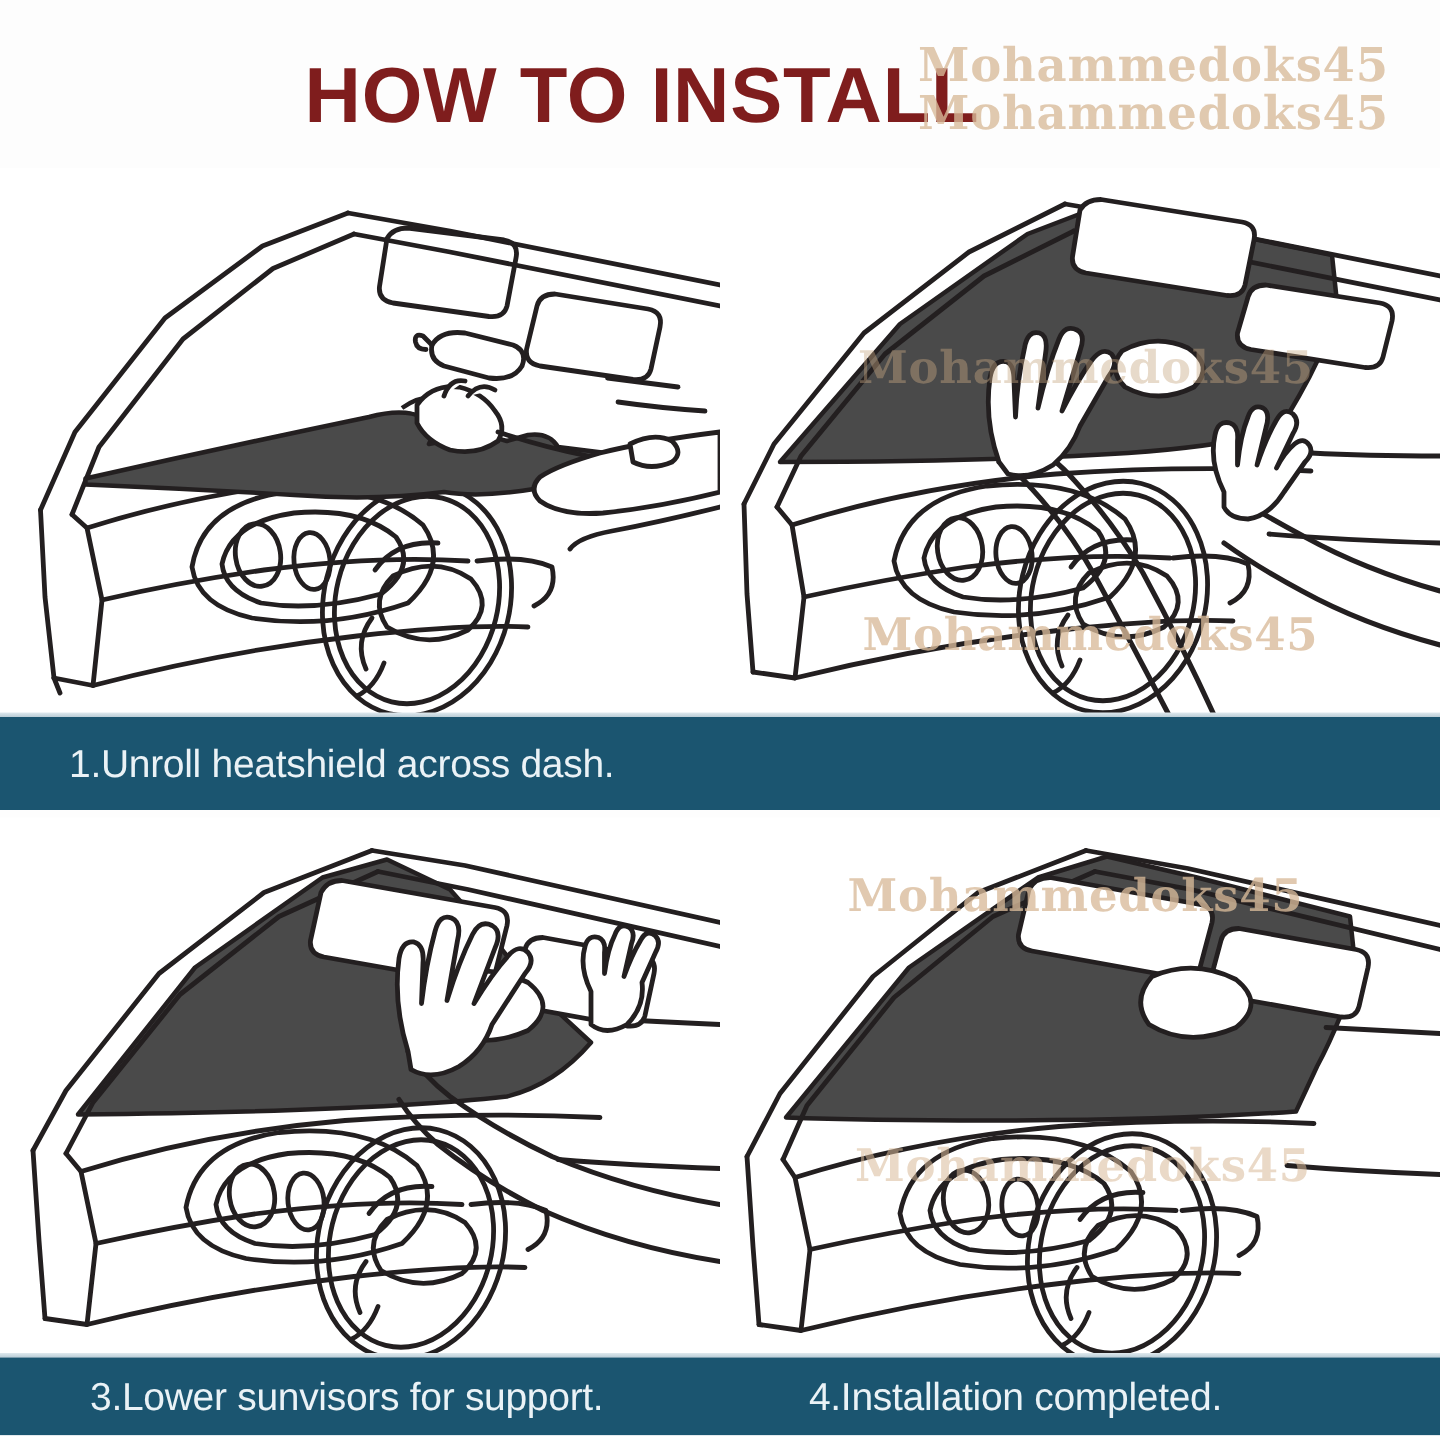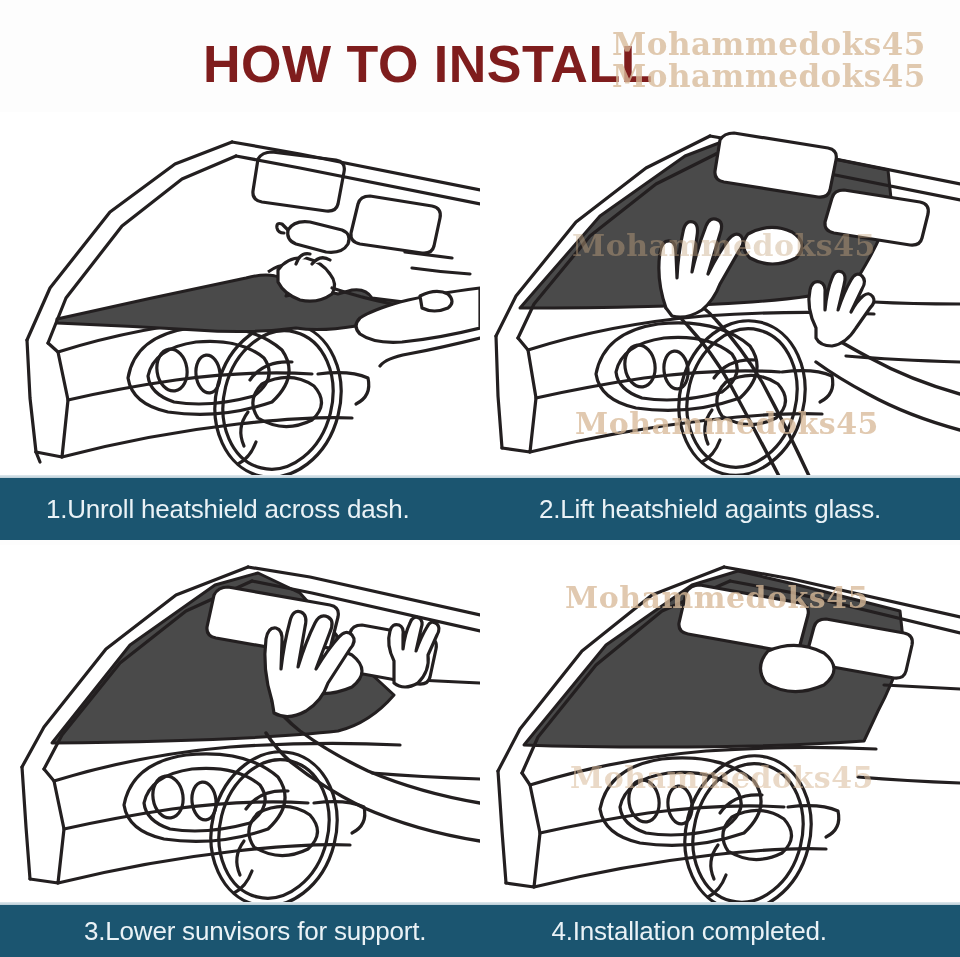--- a/index.html
+++ b/index.html
@@ -73,21 +73,21 @@
     box-sizing: border-box;
     color: #eaf2f6;
     font-family: "Liberation Sans", sans-serif;
     font-size: 26px;
     font-weight: 500;
     letter-spacing: -0.2px;
     white-space: nowrap;
   }
   #caption-1 { padding-left: 46px; }
   #caption-2 { padding-left: 44px; }
-  #caption-3 { padding-left: 60px; margin-left: 24px; }
+  #caption-3 { padding-left: 60px; }
   #caption-4 { padding-left: 44px; text-align: right; }
 
   
   .band-hairline {
     position: absolute;
     left: 0;
     width: 960px;
     height: 3px;
     background: linear-gradient(to bottom, #dfe9ee, #b9ccd6);
   }
@@ -379,21 +379,20 @@
         <path d="M334 82 Q336 74 346 74 L424 88 Q434 90 432 100 L426 126 Q424 134 414 133 L336 119 Q326 117 327 108 Z" fill="#ffffff"></path>
 
         <path d="M288 106 Q316 94 344 108 Q364 124 344 140 Q312 154 286 138 Q274 122 288 106 Z" fill="#ffffff"></path>
       </g>
     </svg>
   </div>
 
   <div class="band-hairline" id="hairline-top"></div>
   <div class="caption-band" id="caption-band-top">
     <div class="caption" id="caption-1">1.Unroll heatshield across dash.</div>
-    <div class="caption" id="caption-2">2.Lift heatshield againts glass.</div>
   </div>
 
   <div class="band-hairline" id="hairline-bottom"></div>
   <div class="caption-band" id="caption-band-bottom">
     <div class="caption" id="caption-3">3.Lower sunvisors for support.</div>
     <div class="caption" id="caption-4">4.Installation completed.</div>
   </div>
 
   <div class="watermark wm-lg" id="wm-1">Mohammedoks45</div>
   <div class="watermark wm-lg" id="wm-2">Mohammedoks45</div>

